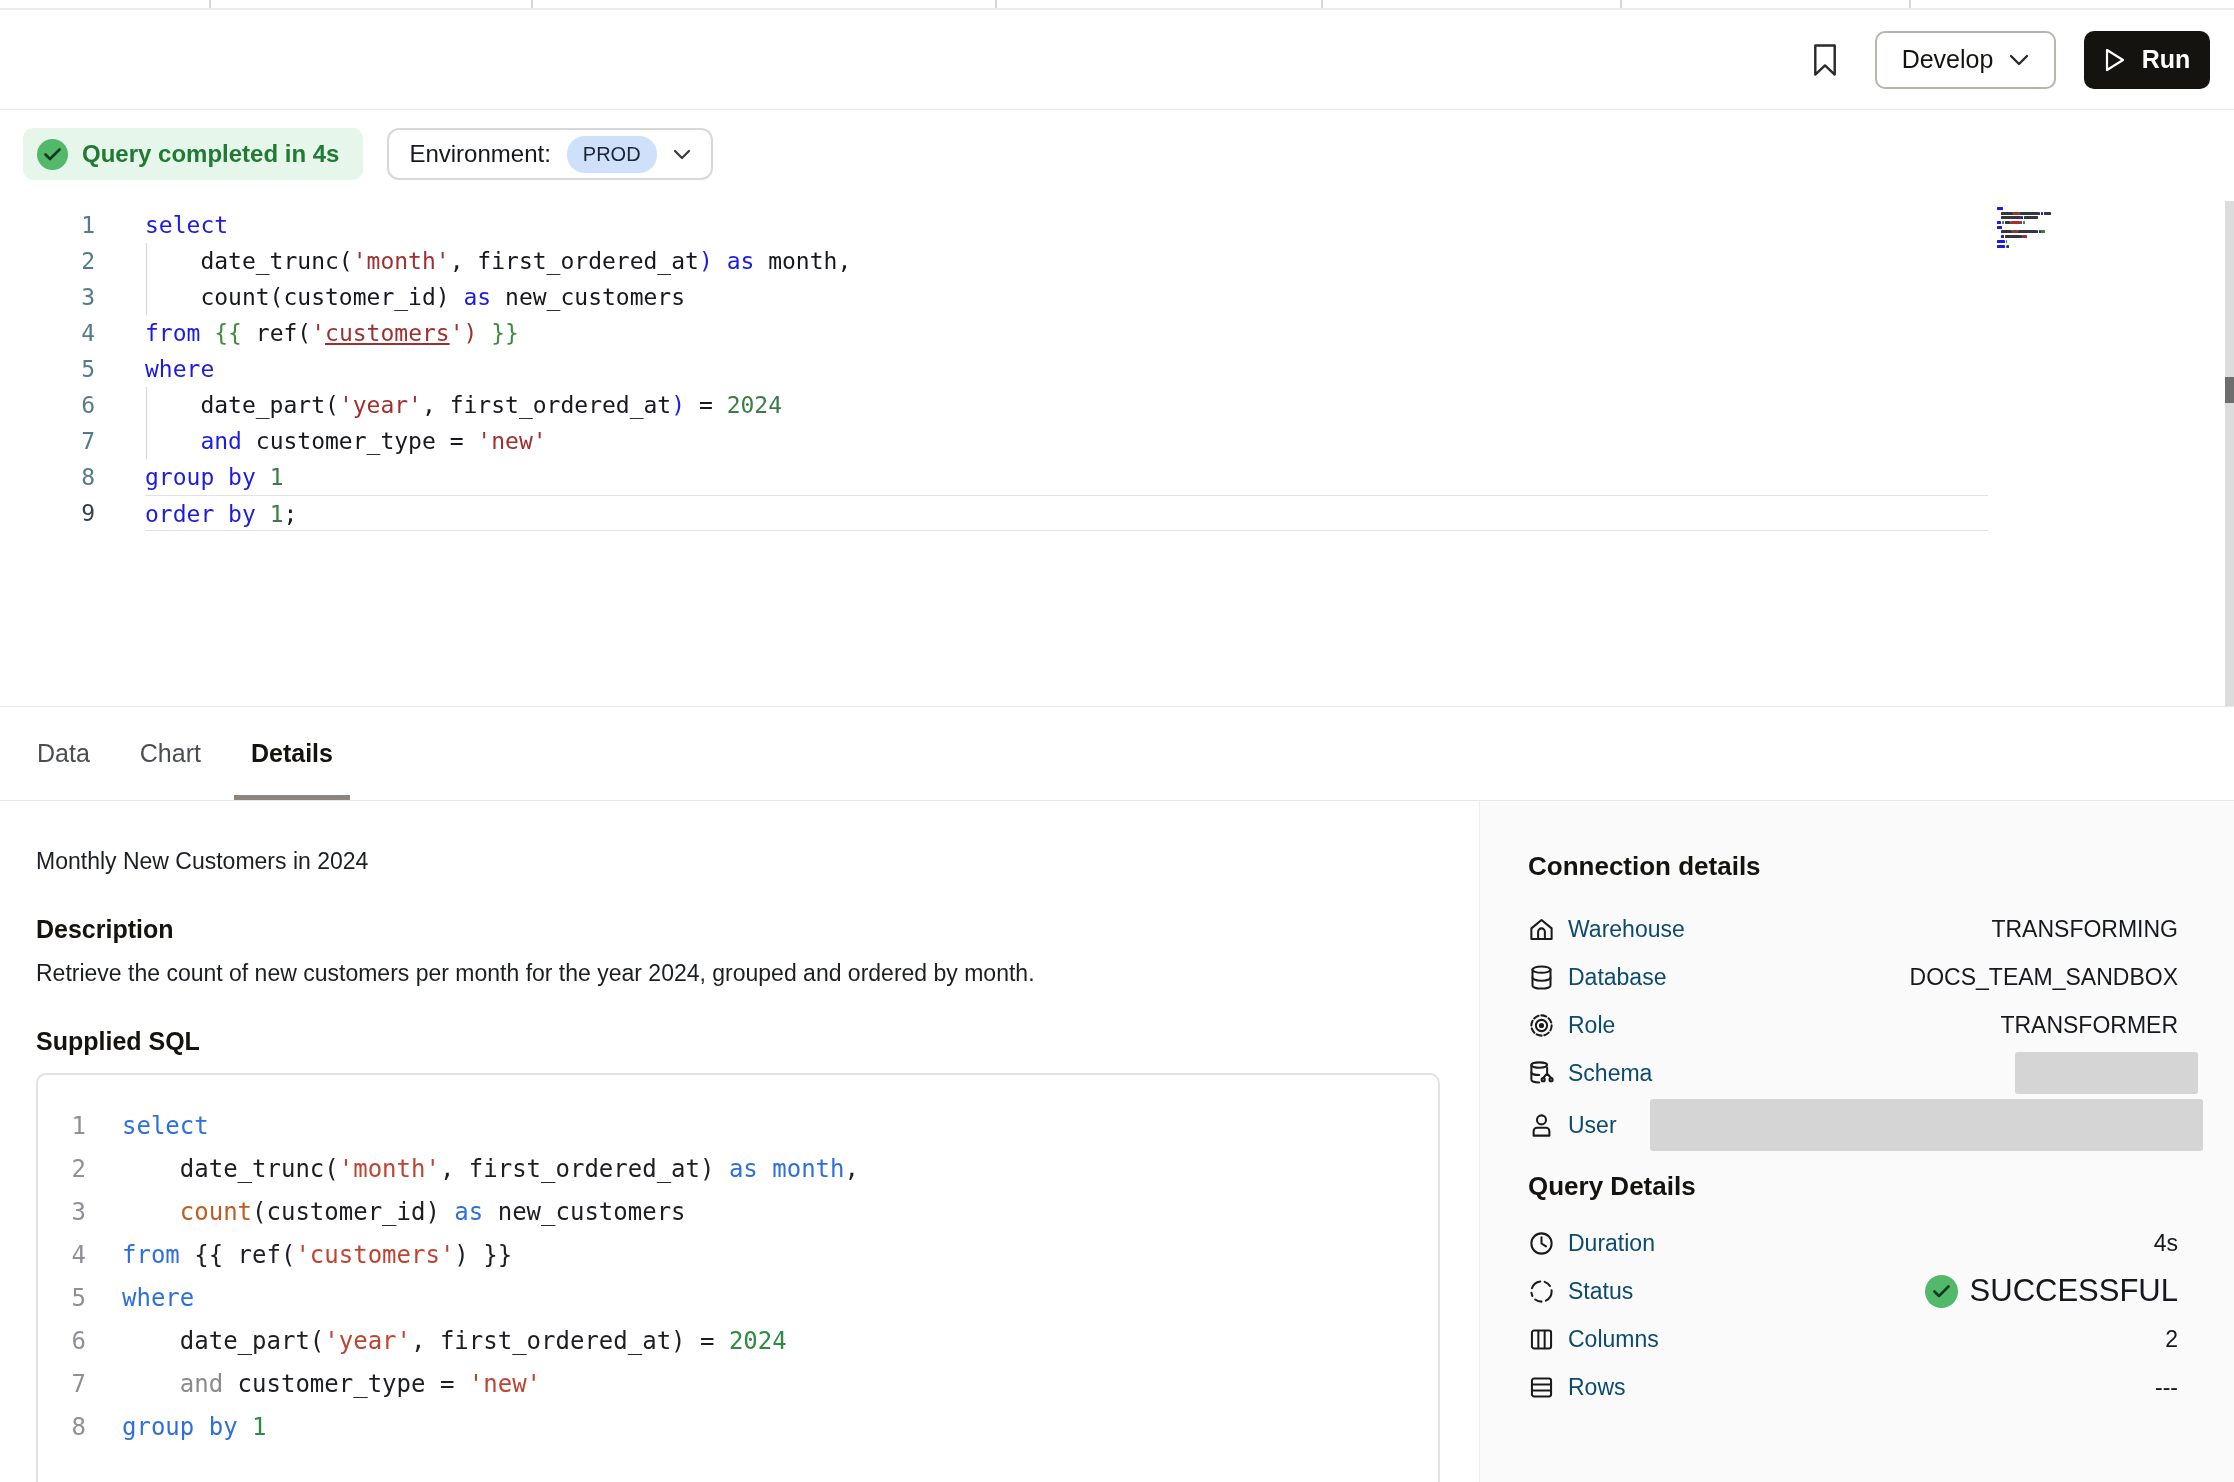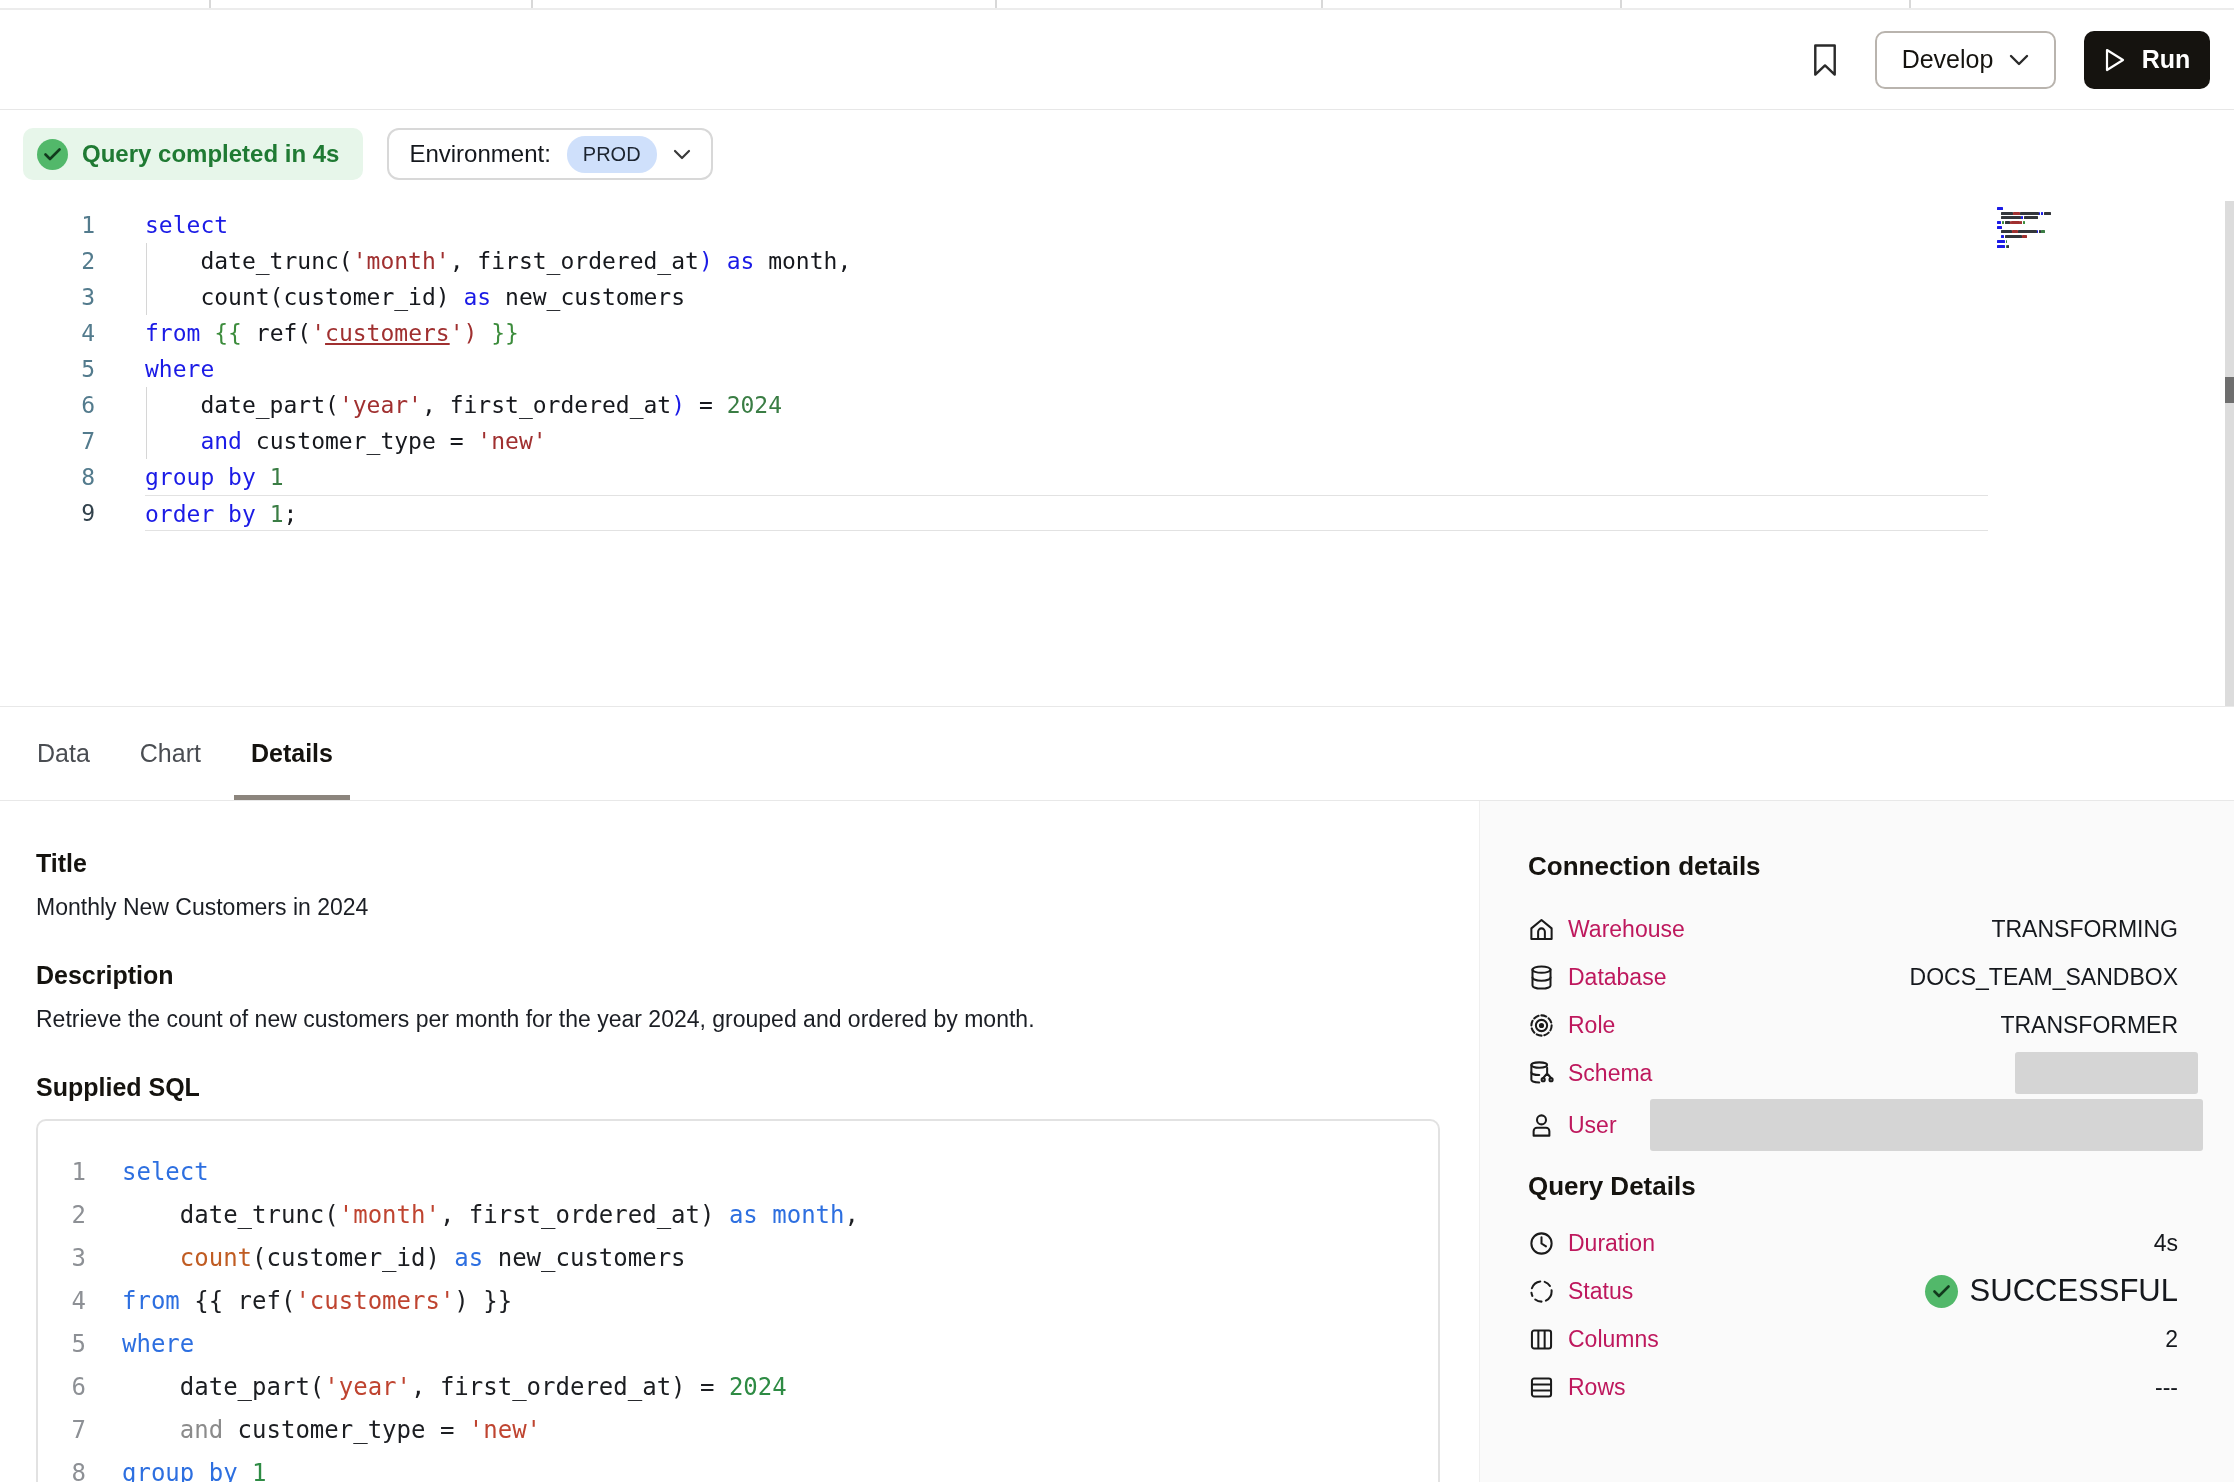--- a/index.html
+++ b/index.html
@@ -78,21 +78,21 @@
   .sq .code-row { display:flex; height:43px; line-height:43px; white-space:pre; }
   .sq .gut { width:48px; flex:0 0 auto; text-align:right; color:#8d9095; user-select:none; }
   .sq .code { margin-left:36px; }
   .sq .tk-k { color:#2d6fe0; } .sq .tk-s { color:#bf4430; } .sq .tk-f { color:#c05c22; }
   .sq .tk-n { color:#2e8b44; } .sq .tk-g { color:#8b8b8b; } .sq .tk-p { color:#1c1e22; }
 
   .right-panel { width:755px; background:#fafafa; border-left:1px solid #efefef; padding:48px 56px 0 48px; }
   .h-panel { font-size:26px; font-weight:700; color:#15130f; line-height:34px; margin-bottom:22px; }
   .kv-row { display:flex; align-items:center; height:48px; }
   .kv-row .kv-icon { width:27px; height:27px; flex:0 0 auto; margin-right:13px; display:flex; align-items:center; }
-  .kv-label { font-size:23px; color:#be185d; }
+  .kv-label { font-size:23px; color:#0c4a6e; }
   .kv-value { margin-left:auto; font-size:23px; color:#15181d; text-align:right; }
   .redact { background:#d5d5d5; border-radius:3px; }
   .redact-schema { width:183px; height:42px; margin-left:auto; margin-right:-20px; }
   .kv-row.user-row { height:56px; }
   .redact-user { width:553px; height:52px; margin-left:auto; margin-right:-25px; }
   .h-panel2 { font-size:26px; font-weight:700; color:#15130f; line-height:34px; margin:16px 0 16px 0; }
   .status-value { margin-left:auto; display:flex; align-items:center; gap:12px; font-size:31px; color:#15181d; }
   .check-circle-sm { width:33px; height:33px; border-radius:50%; background:#52b86a;
     display:flex; align-items:center; justify-content:center; }
   svg { display:block; }
@@ -229,21 +229,20 @@
   </div>
 
 <div class="tabbar">
   <div class="tab">Data</div>
   <div class="tab">Chart</div>
   <div class="tab active">Details</div>
 </div>
 
 <div class="content">
   <div class="left-panel">
-    <div class="h-sec">Title</div>
     <div class="body-text">Monthly New Customers in 2024</div>
     <div class="h-sec">Description</div>
     <div class="body-text">Retrieve the count of new customers per month for the year 2024, grouped and ordered by month.</div>
     <div class="h-sec" style="margin-bottom:16px">Supplied SQL</div>
     <div class="sql-box sq" id="supplied-sql">
         <div class="code-row"><span class="gut">1</span><span class="code"><span class="tk-k">select</span></span></div>
         <div class="code-row"><span class="gut">2</span><span class="code"><span class="tk-p">    date_trunc(</span><span class="tk-s">'month'</span><span class="tk-p">, first_ordered_at) </span><span class="tk-k">as</span><span class="tk-p"> </span><span class="tk-k">month</span><span class="tk-p">,</span></span></div>
         <div class="code-row"><span class="gut">3</span><span class="code"><span class="tk-p">    </span><span class="tk-f">count</span><span class="tk-p">(customer_id) </span><span class="tk-k">as</span><span class="tk-p"> new_customers</span></span></div>
         <div class="code-row"><span class="gut">4</span><span class="code"><span class="tk-k">from</span><span class="tk-p"> {{ ref(</span><span class="tk-s">'customers'</span><span class="tk-p">) }}</span></span></div>
         <div class="code-row"><span class="gut">5</span><span class="code"><span class="tk-k">where</span></span></div>

